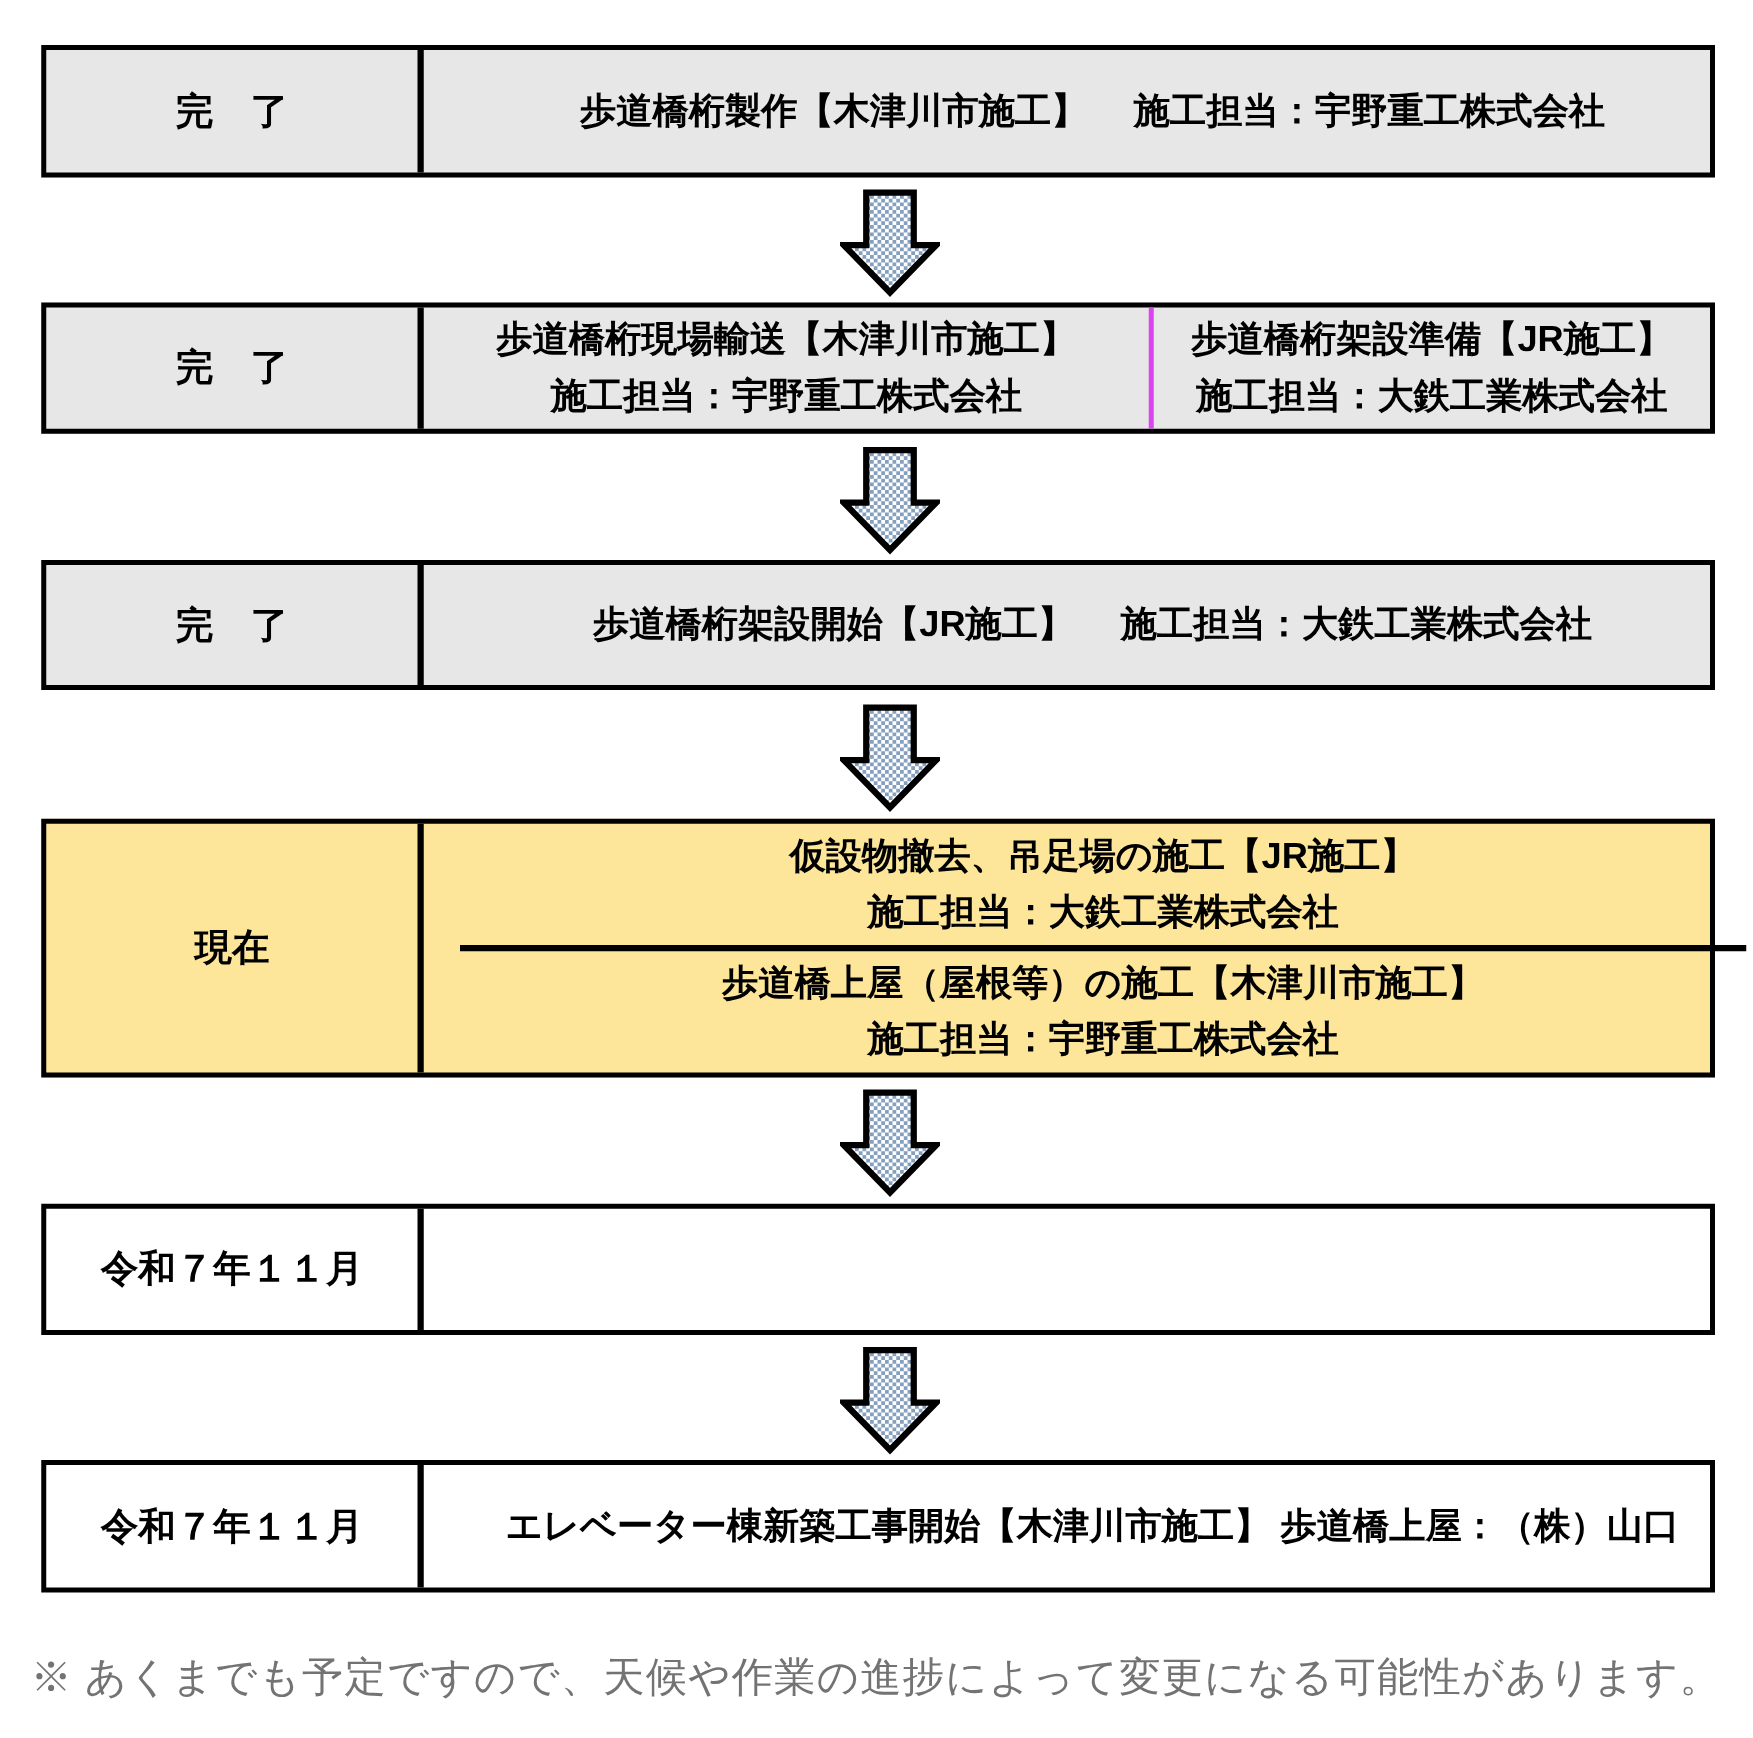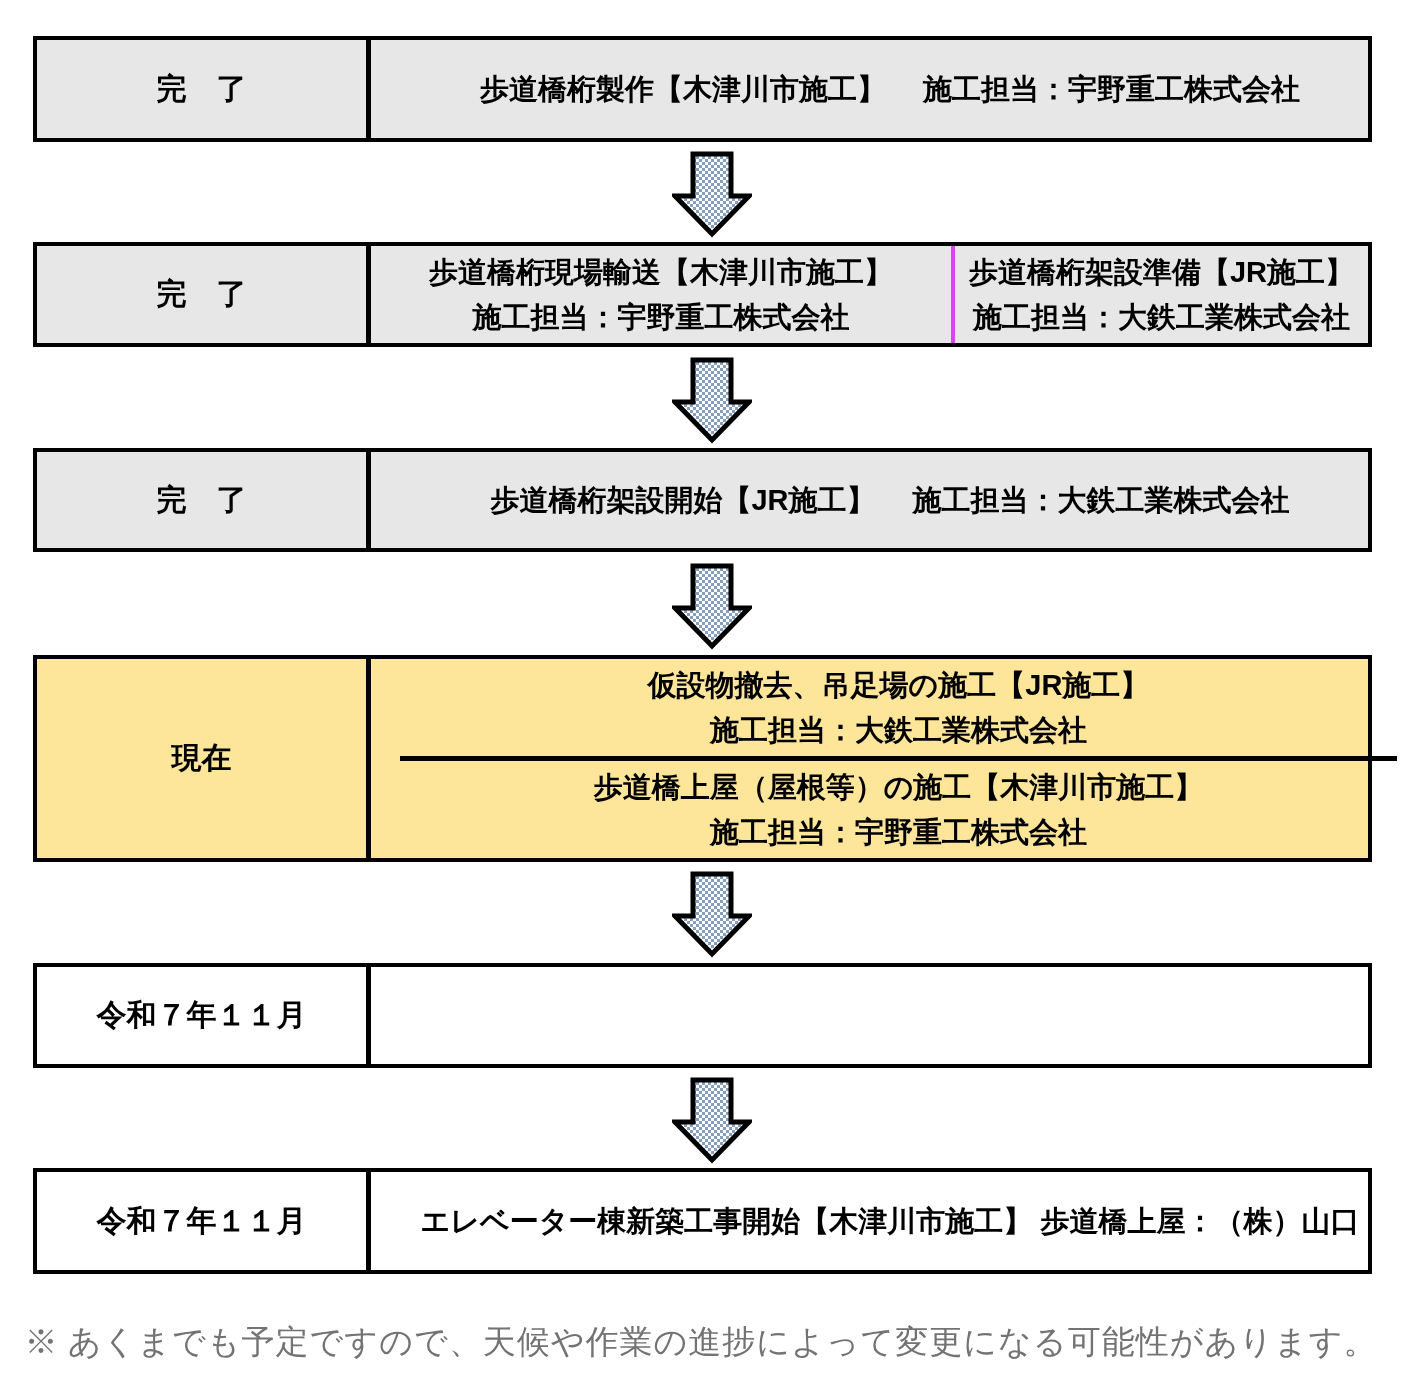--- a/index.html
+++ b/index.html
@@ -26,21 +26,21 @@
     box-sizing: border-box;
     border: 4px solid #000000;
     display: flex;
     background: #ffffff;
   }
   .bg-done  { background: #e7e7e7; }
   .bg-now   { background: #fde599; }
   .bg-plan  { background: #ffffff; }
 
   .status {
-    width: 334px;
+    width: 302px;
     flex: none;
     box-sizing: border-box;
     border-right: 5px solid #000000;
     display: flex;
     align-items: center;
     justify-content: center;
     font-weight: bold;
     font-size: 30px;
     color: #000000;
   }

